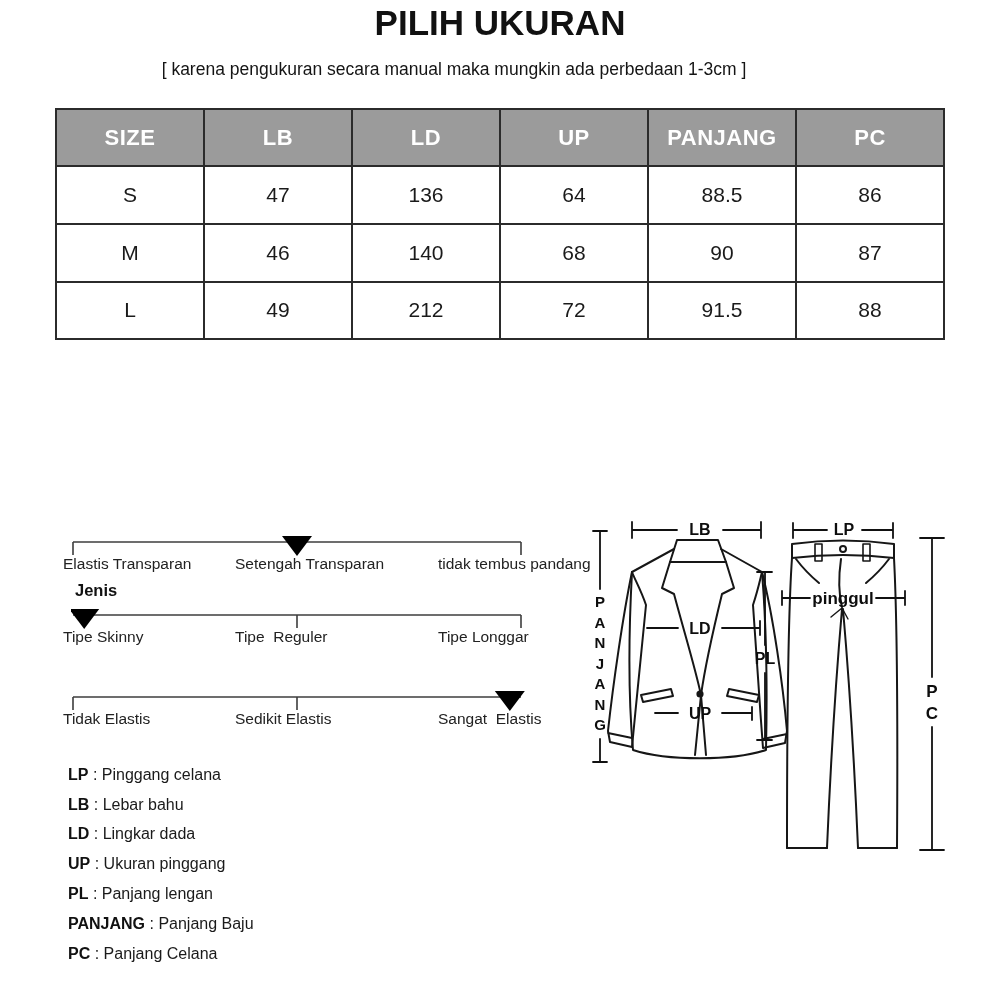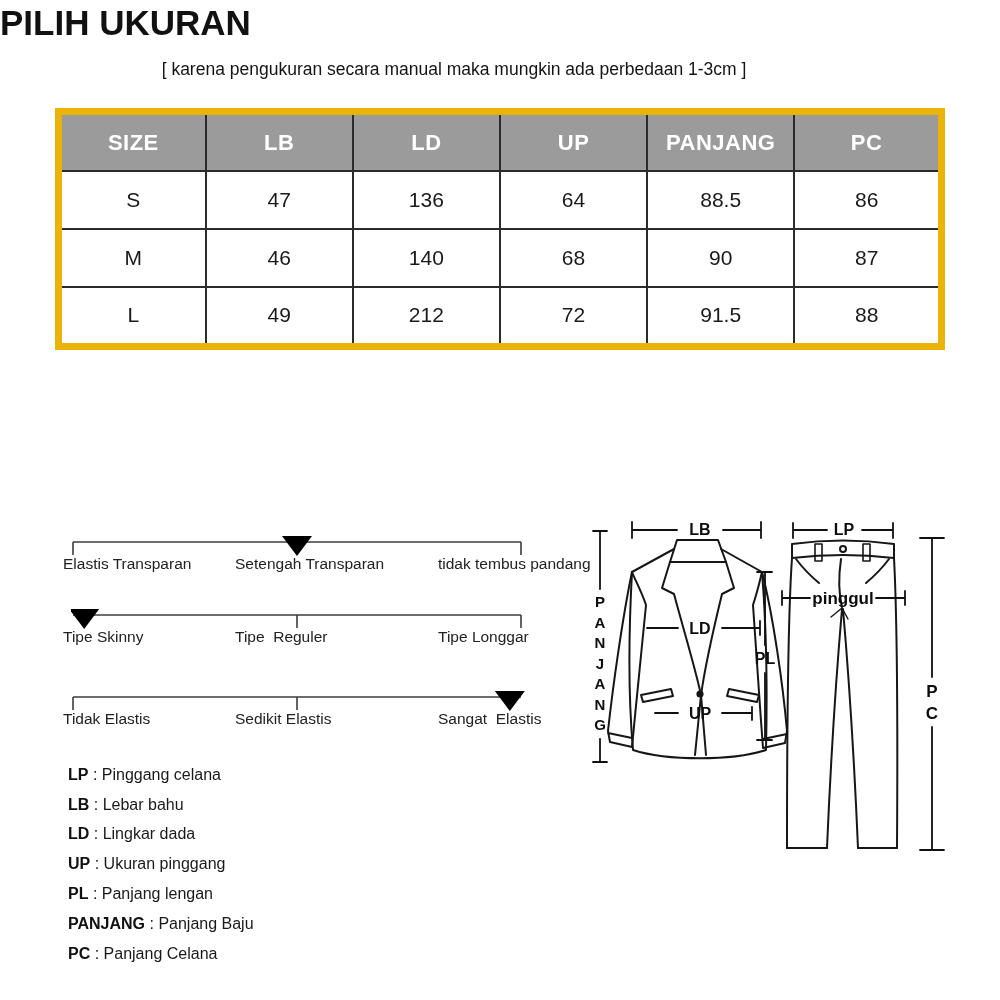--- a/index.html
+++ b/index.html
@@ -5,31 +5,31 @@
   :root{
     --header-bg:#9b9b9b; --header-text:#ffffff; --table-border:#2b2b2b;
     --text:#1a1a1a; --marker:#000000;
   }
   html,body{margin:0;padding:0;}
   body{
     width:1000px;height:1000px;position:relative;background:#ffffff;
     font-family:"Liberation Sans",sans-serif;color:var(--text);overflow:hidden;
   }
   .title{
-    position:absolute;top:3px;left:0;width:1000px;text-align:left;
+    position:absolute;top:3px;left:0;width:1000px;text-align:center;
     font-size:35px;font-weight:bold;letter-spacing:0px;color:#111;
   }
   .subtitle{
     position:absolute;top:59px;left:0;width:908px;text-align:center;
     font-size:17.5px;color:#141414;
   }
   table.size{
     position:absolute;left:55px;top:108px;width:890px;
     border-collapse:collapse;table-layout:fixed;
-    border:7px solid #eab308;
+    border:1px solid #eab308;
   }
   table.size th{
     background:var(--header-bg);color:var(--header-text);
     font-size:22px;font-weight:bold;height:53px;letter-spacing:0.5px;
     border:2px solid var(--table-border);
   }
   table.size td{
     text-align:center;font-size:21px;height:53.8px;background:#fff;
     border:2px solid var(--table-border);
   }
@@ -111,20 +111,21 @@
       <polygon points="211,4 241,4 226,24" fill="#000000"></polygon>
     </svg>
   <div class="scale-labels">
     <span class="sl sl-0">Elastis Transparan</span>
     <span class="sl sl-1">Setengah Transparan</span>
     <span class="sl sl-2">tidak tembus pandang</span>
   </div>
 </div>
 
 <div class="scale" id="scale-1">
+  <div class="scale-name">Jenis</div>
   <svg class="scale-svg" width="460" height="28" viewBox="0 0 460 28">
       <line x1="2" y1="10" x2="450" y2="10" stroke="#3d3d3d" stroke-width="1.6"></line>
       <line x1="226" y1="10" x2="226" y2="23" stroke="#3d3d3d" stroke-width="1.6"></line>
       <line x1="450" y1="10" x2="450" y2="23" stroke="#3d3d3d" stroke-width="1.6"></line>
       <polygon points="-1.799999999999999,4 28.200000000000003,4 13.200000000000001,24" fill="#000000"></polygon>
     </svg>
   <div class="scale-labels">
     <span class="sl sl-0">Tipe Skinny</span>
     <span class="sl sl-1">Tipe  Reguler</span>
     <span class="sl sl-2">Tipe Longgar</span>

